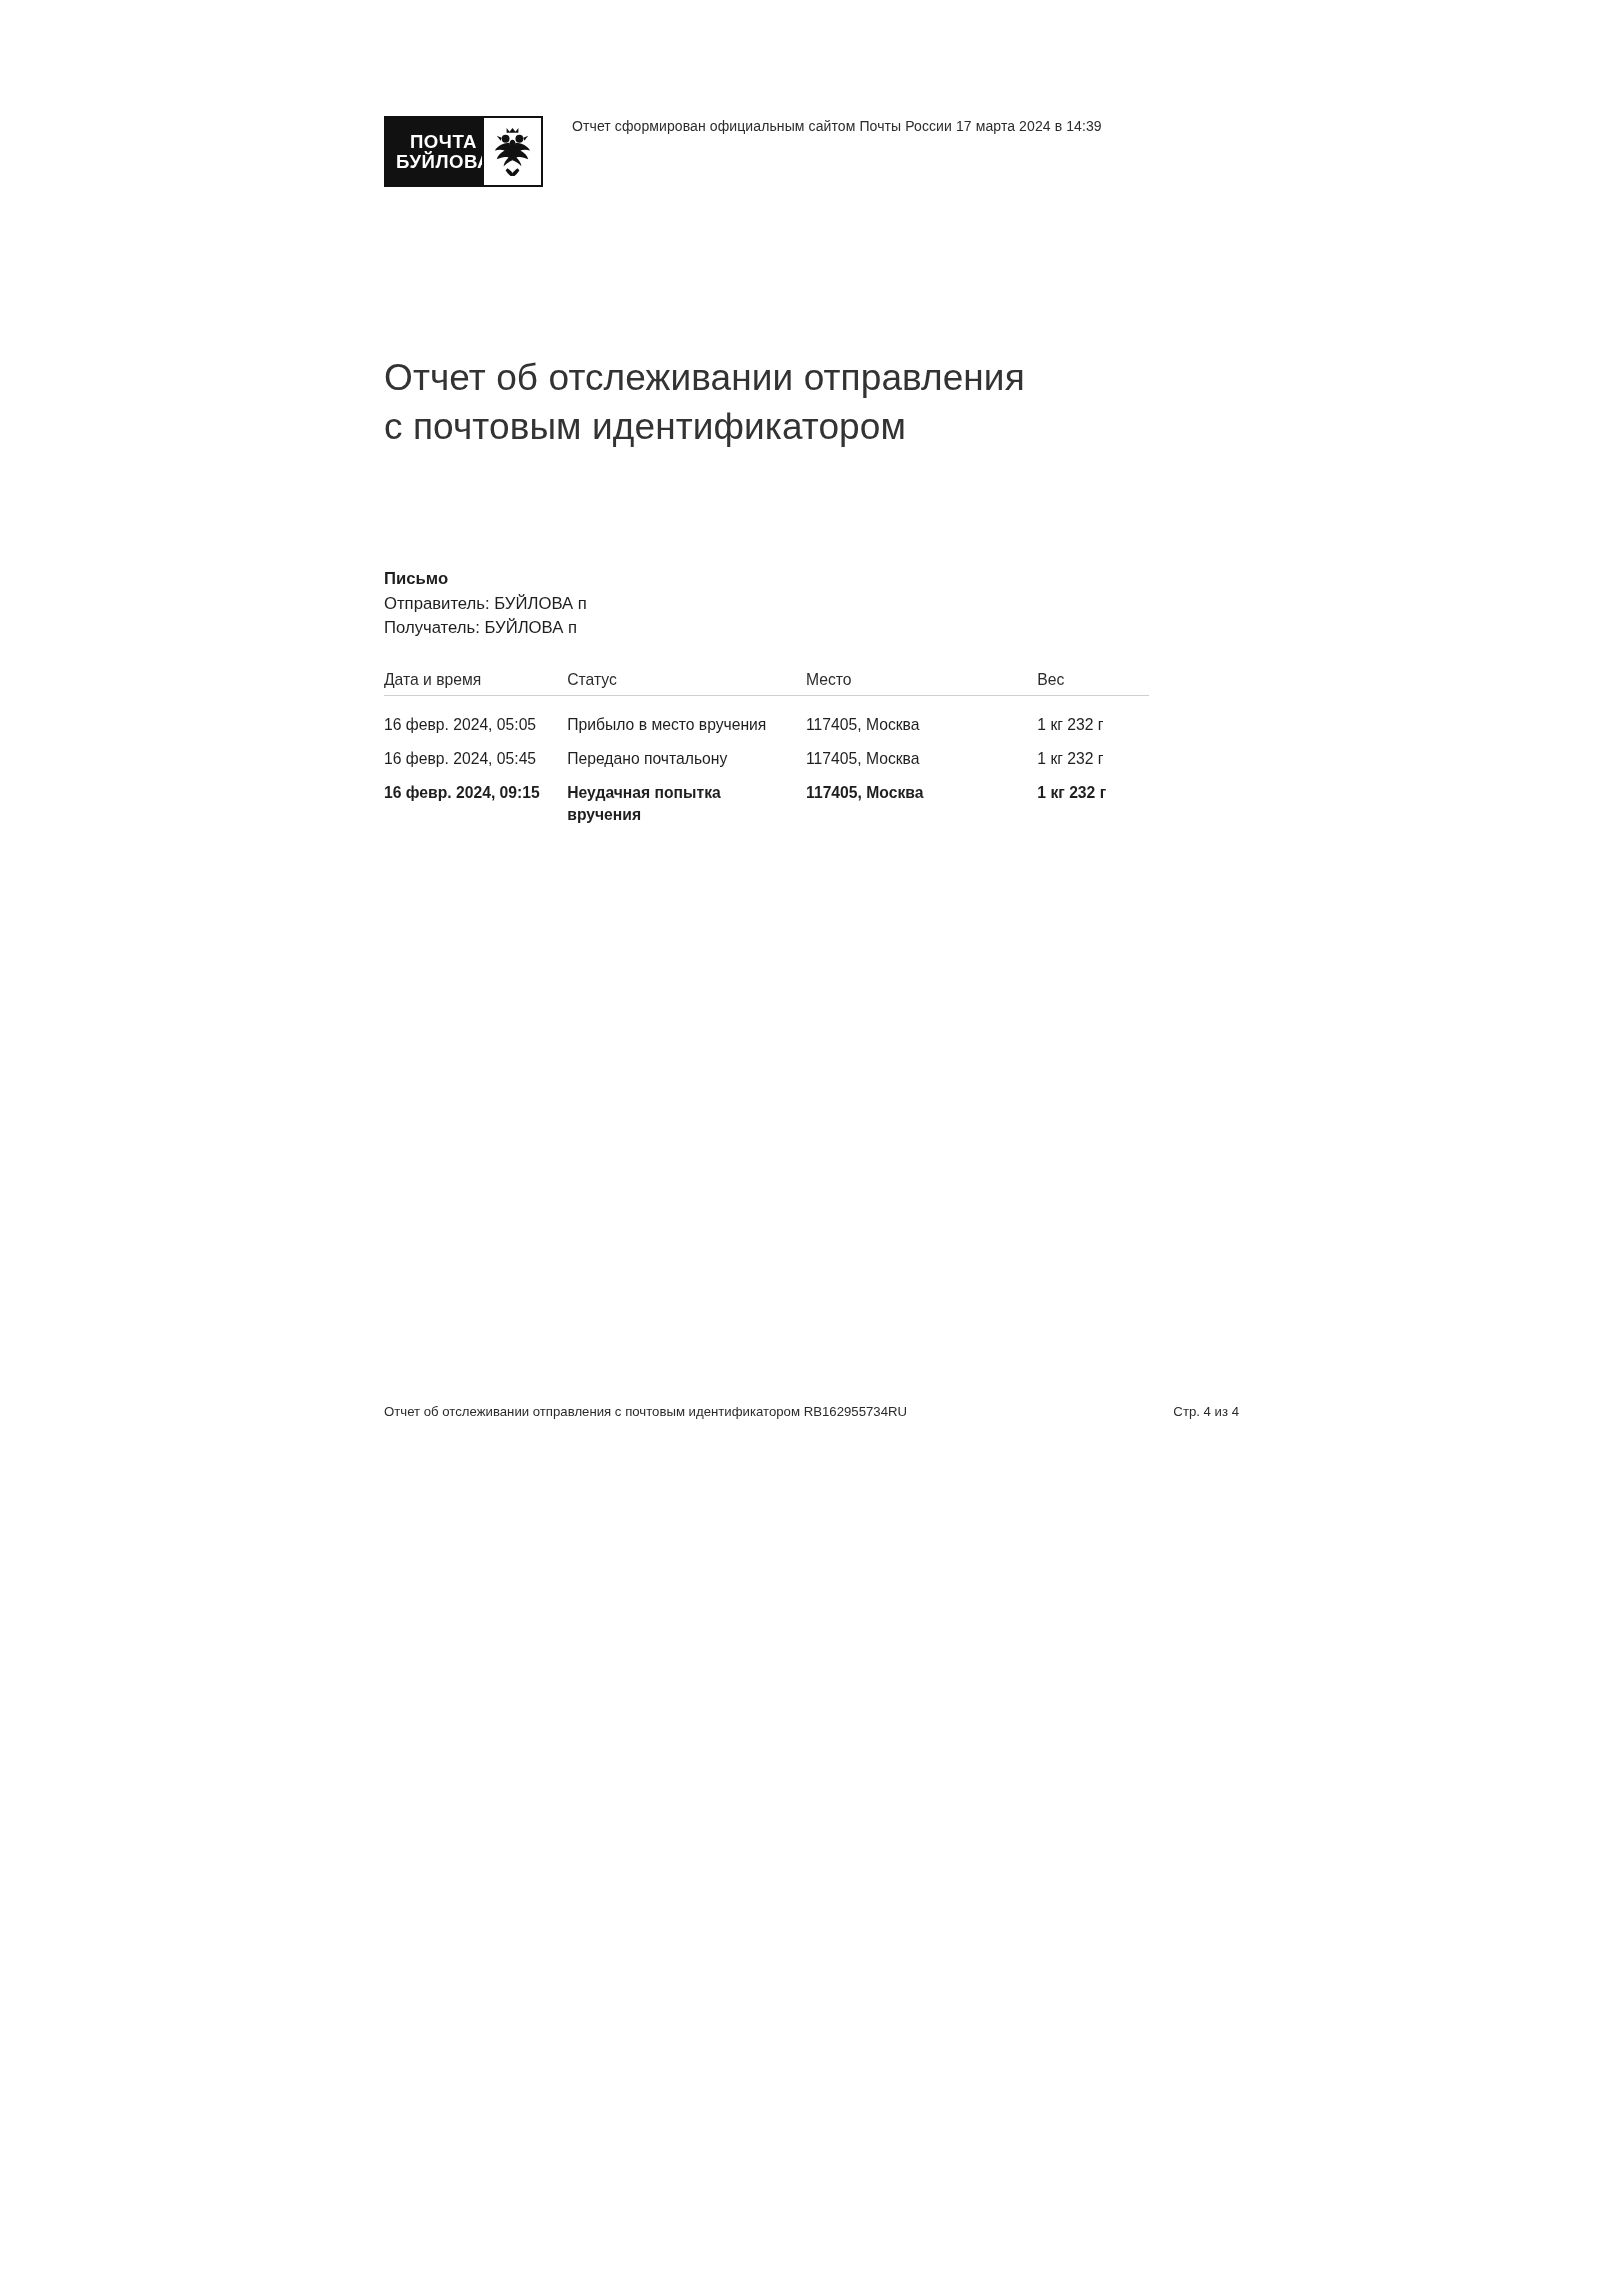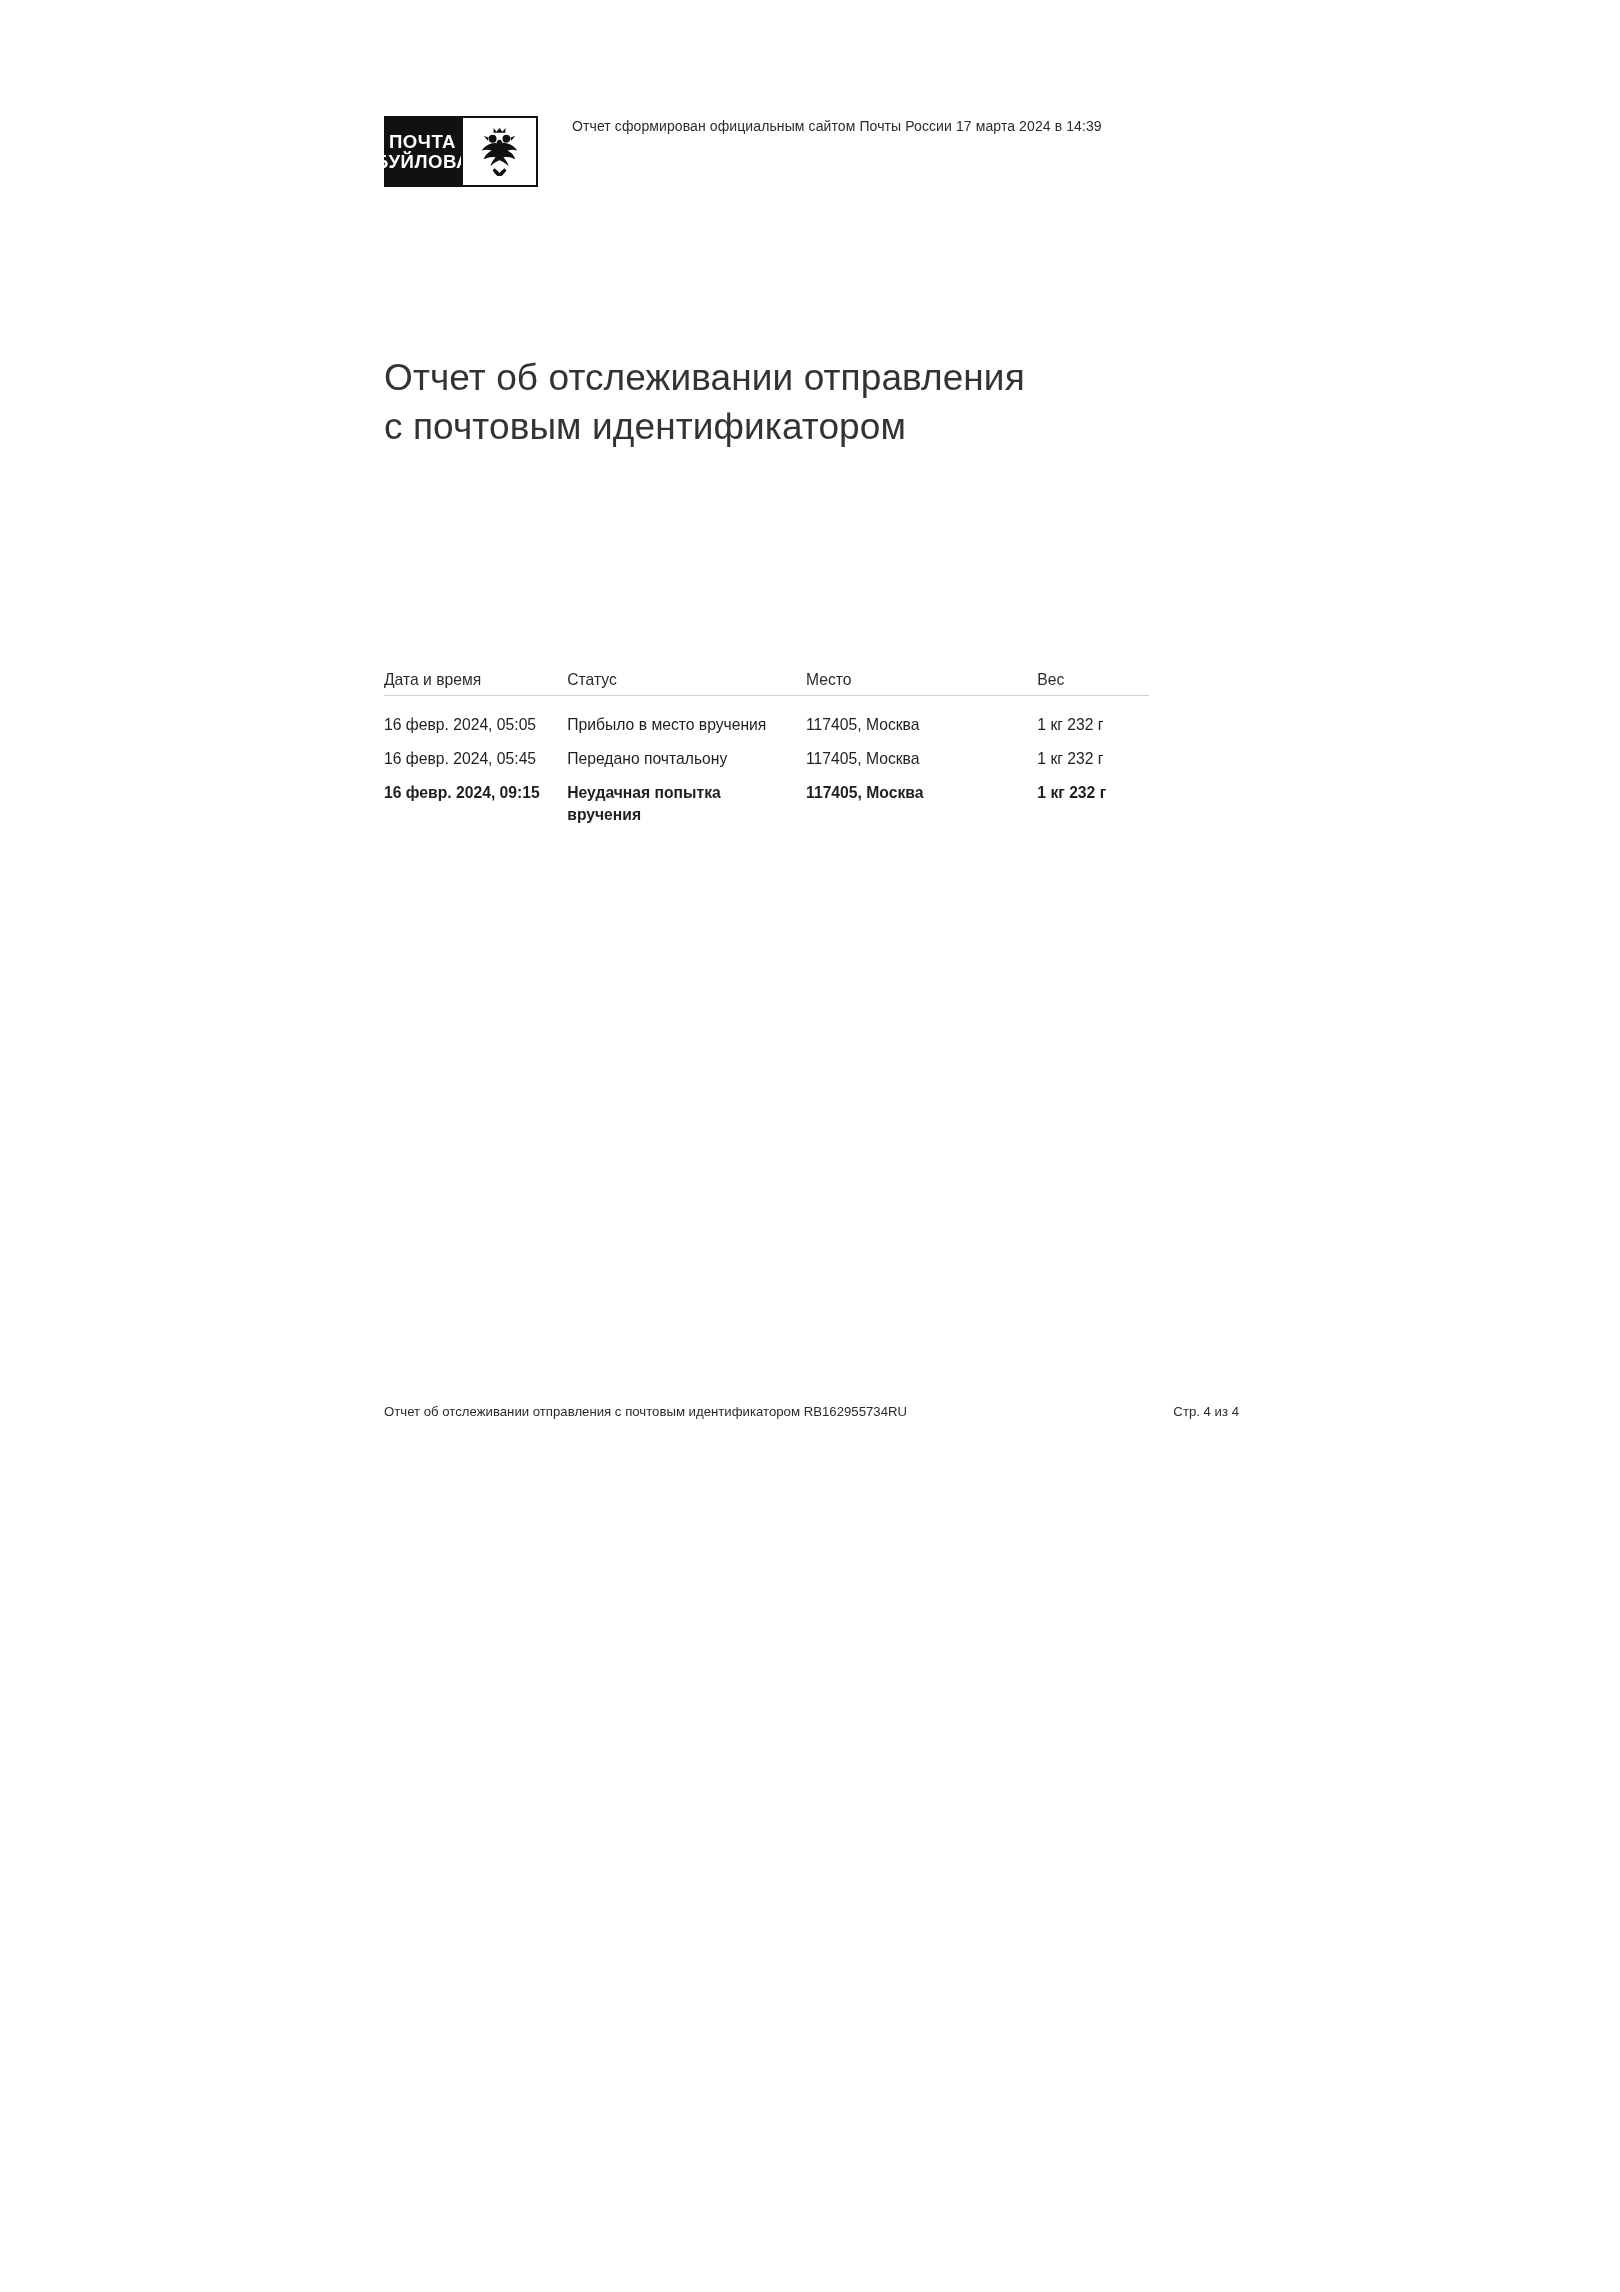--- a/index.html
+++ b/index.html
@@ -41,20 +41,21 @@
   .logo-left {
     width: 77px;
     height: 71px;
     background: #111111;
     color: #ffffff;
     display: flex;
     flex-direction: column;
     align-items: center;
     justify-content: center;
     line-height: 1.04;
+    padding-left: 21px;
   }
   .logo-left span {
     font-weight: bold;
     font-size: 18.6px;
     letter-spacing: 0.5px;
     display: block;
   }
   .logo-right {
     width: 77px;
     height: 71px;
@@ -180,20 +181,25 @@
       </div>
     </div>
     <div class="header-note">Отчет сформирован официальным сайтом Почты России 17 марта 2024 в 14:39</div>
   </div>
 
   <div class="title">
     <div>Отчет об отслеживании отправления</div>
     <div>с почтовым идентификатором</div>
   </div>
 
+  <div class="info">
+    <div class="kind">Письмо</div>
+    <div>Отправитель: БУЙЛОВА п</div>
+    <div>Получатель: БУЙЛОВА п</div>
+  </div>
 
   <div class="table">
     <div class="row thead">
       <div class="cell c-date">Дата и время</div>
       <div class="cell c-status">Статус</div>
       <div class="cell c-place">Место</div>
       <div class="cell c-weight">Вес</div>
     </div>
     <div class="sep"></div>
 

